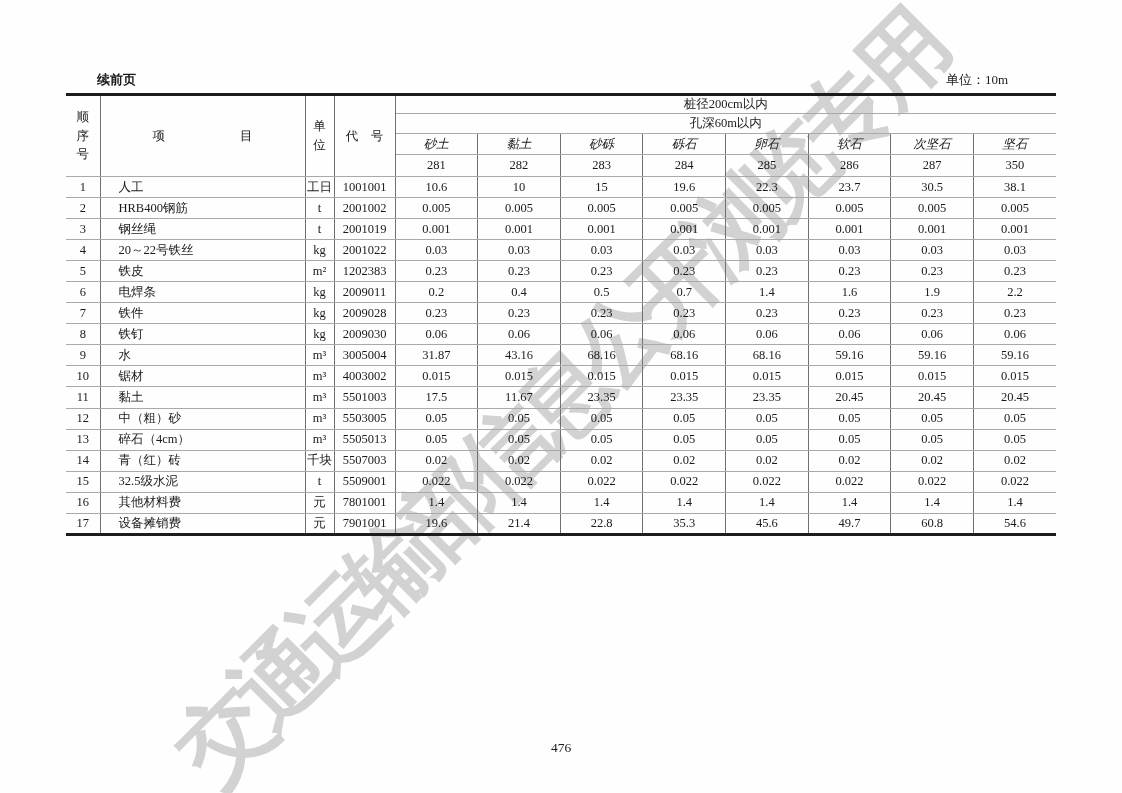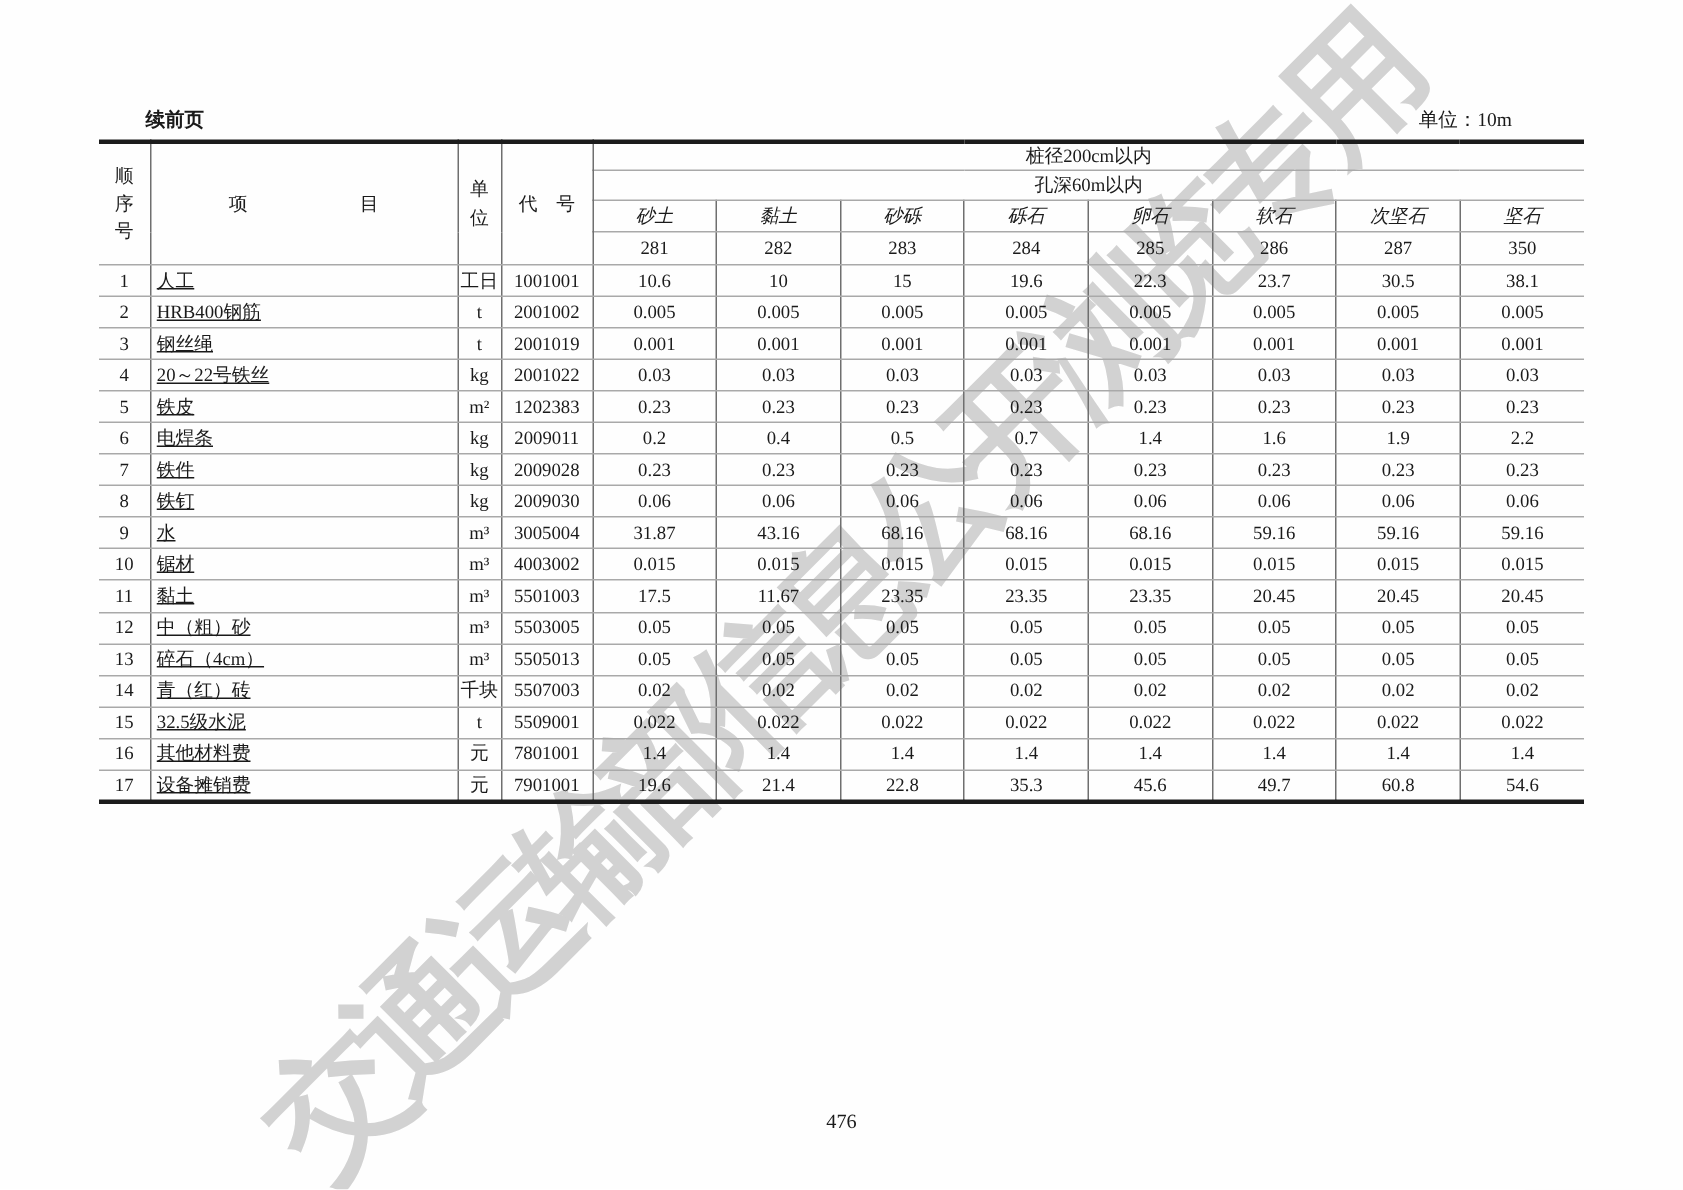--- a/index.html
+++ b/index.html
@@ -55,21 +55,21 @@
   }
   table.quota tr > *:last-child { border-right:none; }
   table.quota tbody tr:last-child > td { border-bottom:none; }
 
   tr.hr1 { height:19px; }
   tr.hr2 { height:20px; }
   tr.hr3 { height:21px;font-style:italic; }
   tr.hr4 { height:22px; }
   table.quota tbody tr { height:21.06px; }
 
-  table.quota td.item-cell { text-align:left; padding-left:4px;text-decoration:underline; }
+  table.quota td.item-cell { text-align:left; padding-left:18px; }
 
   .vstack {
     display:inline-block;
     width:1.1em;
     word-break:break-all;
     line-height:1.5;
     text-align:center;
     white-space:normal;
   }
 

